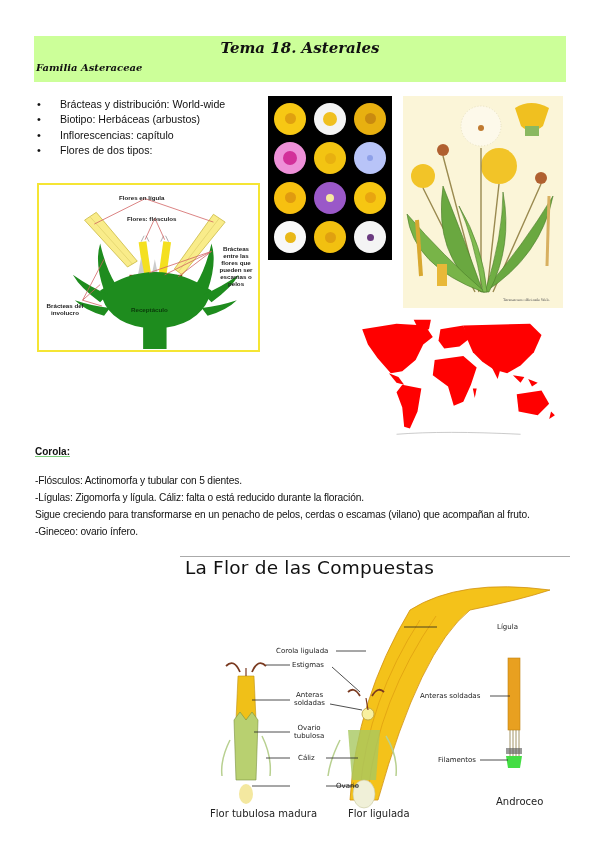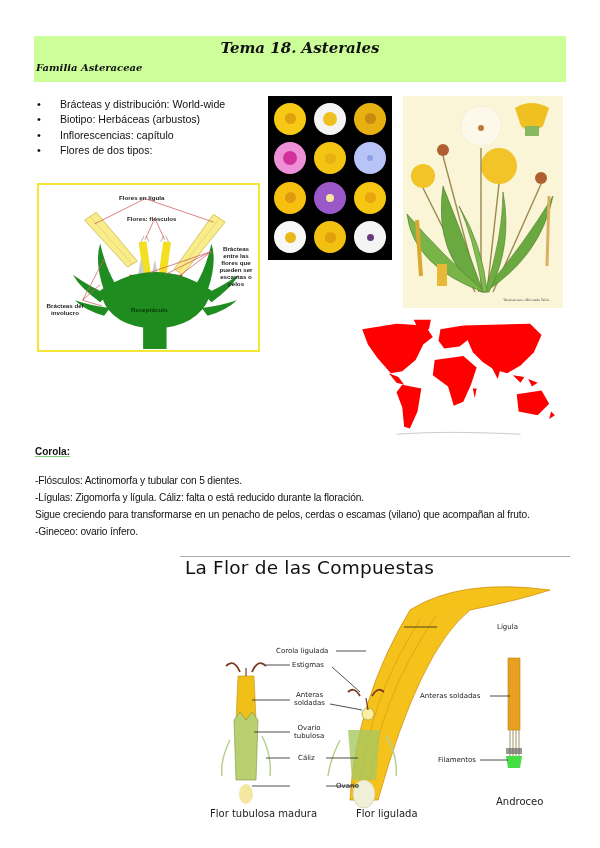--- a/index.html
+++ b/index.html
@@ -298,15 +298,15 @@
   </div>
   <div class="lbl" style="left:94px; top:144px; text-align:center;">
     <span>Ovario</span><br>
     <span>tubulosa</span>
   </div>
   <div class="lbl" style="left:98px; top:174px;">Cáliz</div>
   <div class="lbl" style="left:101px; top:202px;margin-left:35px;">Ovario</div>
   <div class="lbl" style="left:220px; top:112px;">Anteras soldadas</div>
   <div class="lbl" style="left:238px; top:176px;">Filamentos</div>
   <div class="cap" style="left:10px; top:228px;">Flor tubulosa madura</div>
-  <div class="cap" style="left:156px; top:228px;">Flor ligulada</div>
+  <div class="cap" style="left:148px; top:228px;">Flor ligulada</div>
   <div class="cap" style="left:296px; top:216px;">Androceo</div>
 </div>
 
 </body></html>

